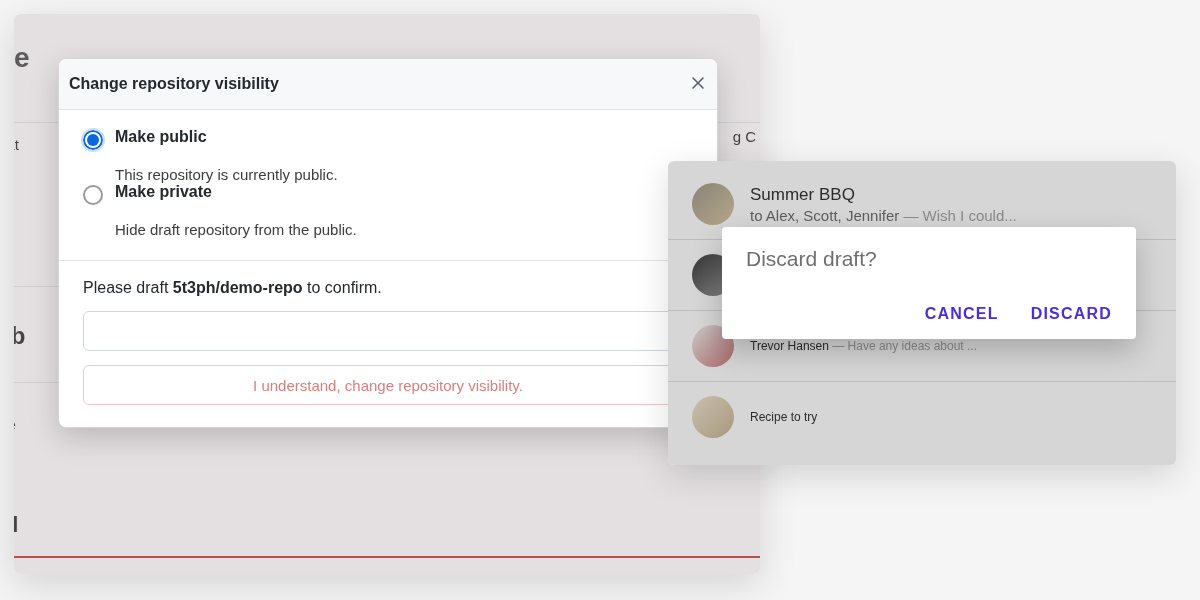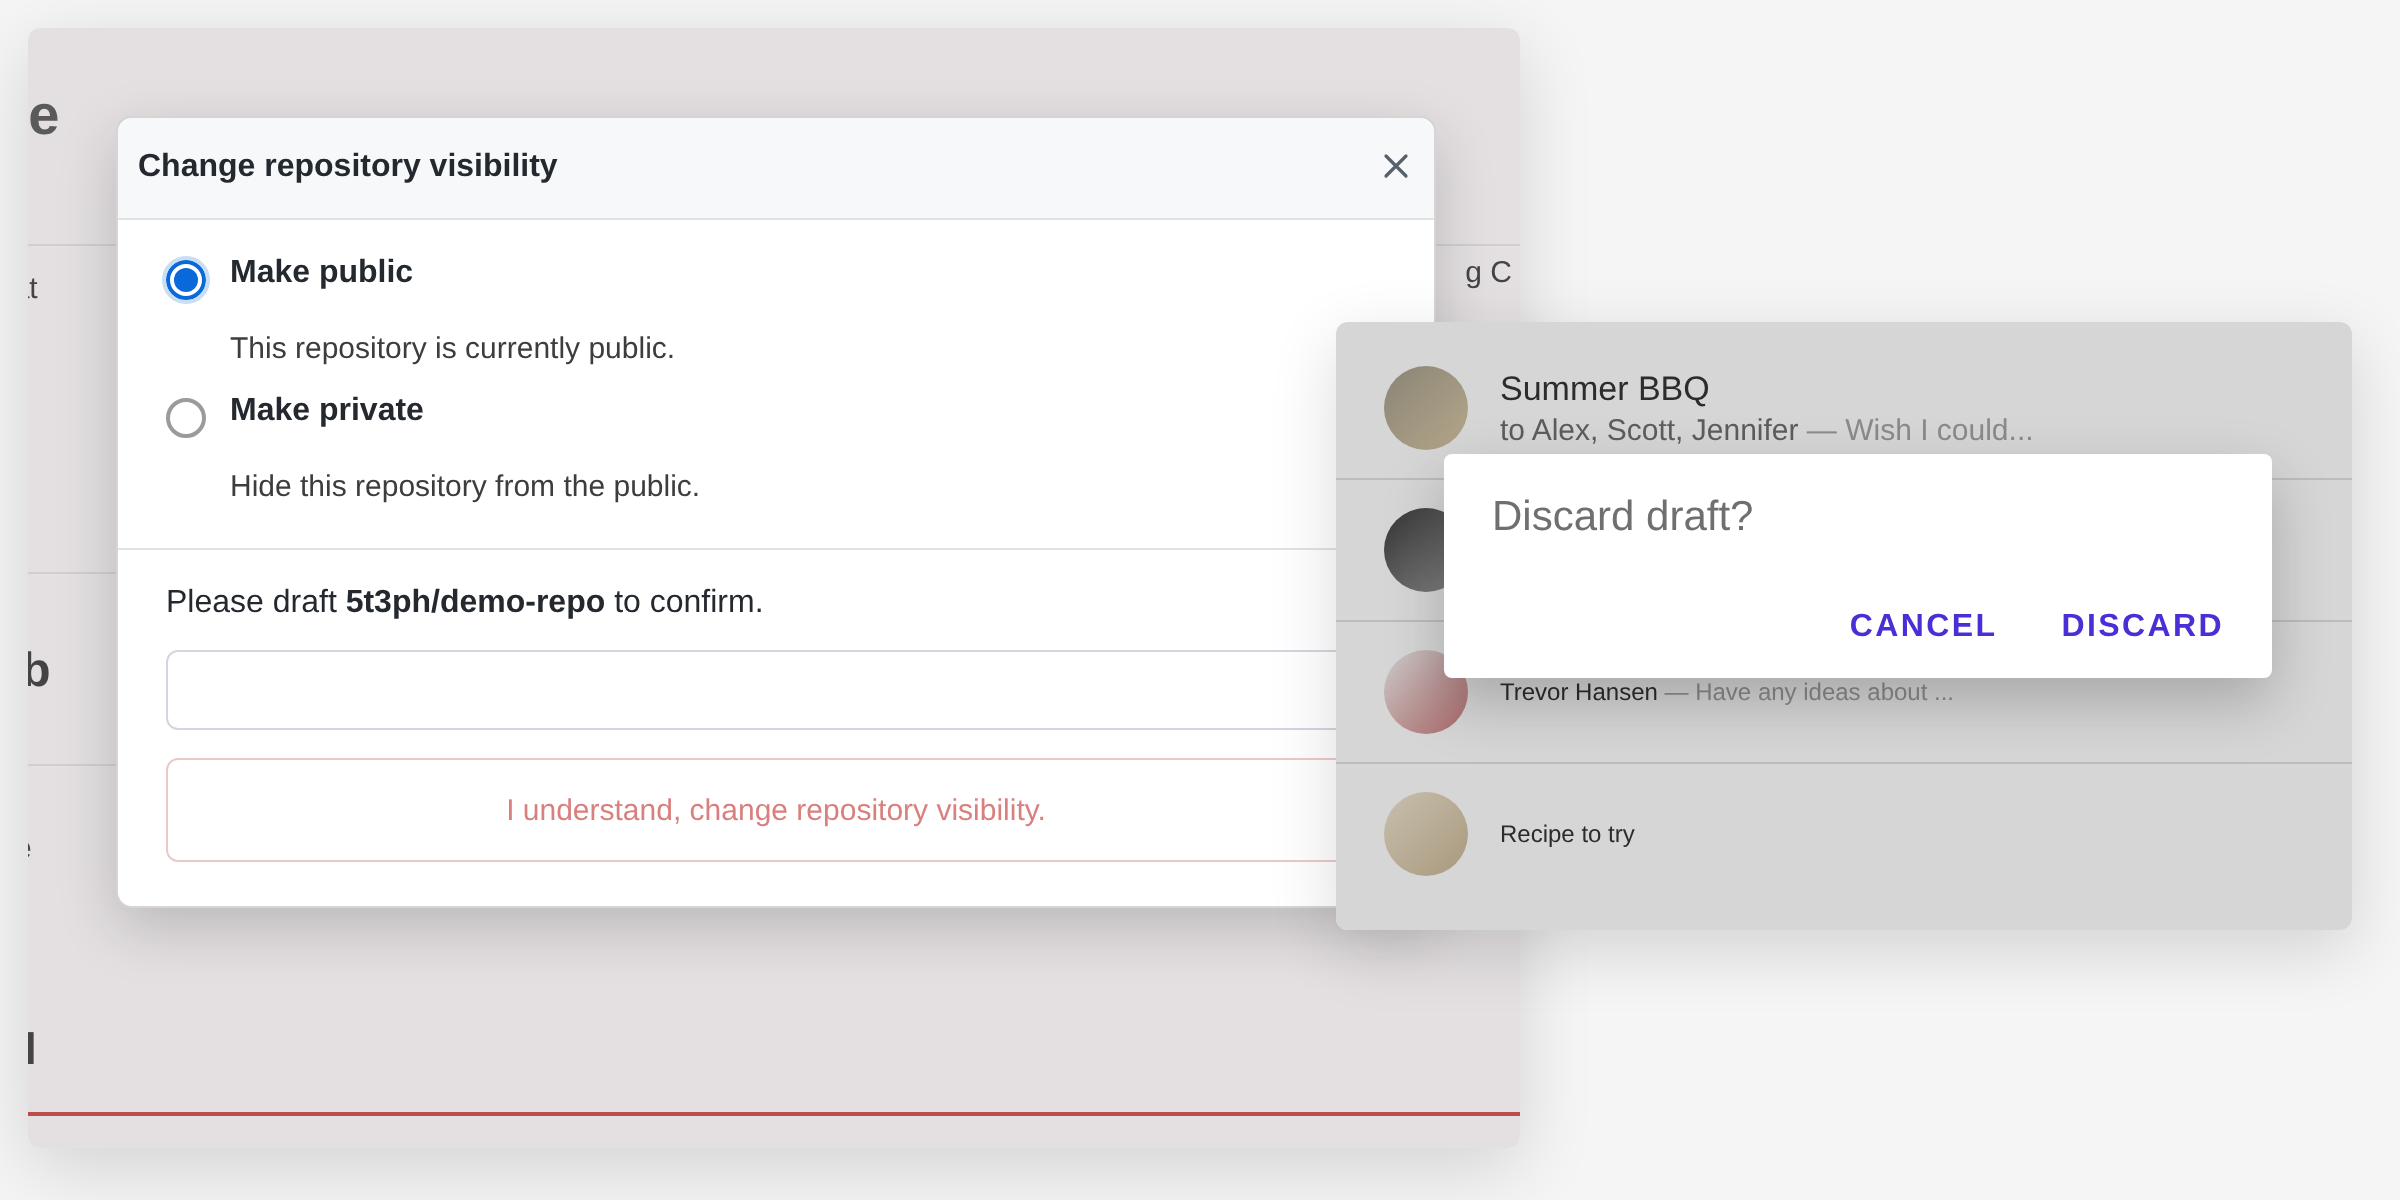--- a/index.html
+++ b/index.html
@@ -91,21 +91,21 @@
     }
     .gh-warning-icon {
       color: #b38400;
     }
     .gh-warning-icon svg { width:20px; height:20px; display:block;}
 
     .gh-body {
       padding: 18px 24px 4px 24px;
       border-bottom: 1px solid #e2e2e2;
     }
-    .gh-radio-group { display:flex; flex-direction:column; gap:14px; padding-bottom:18px; }
+    .gh-radio-group { display:flex; flex-direction:column; padding-bottom:18px; }
     .gh-radio-row {
       display: flex; gap: 12px; align-items: flex-start; cursor:pointer;
     }
     .gh-radio {
       flex:0 0 auto; width:20px; height:20px; border-radius:50%;
       border:2px solid #9b9b9b; margin-top:2px; position:relative;
       background:#fff;
     }
     .gh-radio.selected { border-color:#0969da; }
     .gh-radio.selected::after {
@@ -124,21 +124,21 @@
       padding: 18px 24px 22px 24px;
     }
     .gh-confirm-text { font-size:16px; color:#24292f; margin-bottom:14px; }
     .gh-confirm-text strong { font-weight:700; }
     .gh-input {
       width:100%; height:40px; border:1px solid #d0d7de;
       border-radius:6px; padding:8px 12px; font-size:15px;
       background:#fff;
     }
     .gh-submit {
-      margin-top:14px; width:100%; height:52px;
+      margin-top:14px; width:100%; height:40px;
       border:1px solid #ecc9c9; border-radius:6px;
       background:#fff; color:#d9807e; font-size:15px;
       font-weight:500; cursor:pointer;
     }
 
     
     .md-panel {
       position: absolute;
       left: 668px; top: 161px;
       width: 508px; height: 304px;
@@ -225,21 +225,21 @@
           <span class="gh-radio-labels">
             <span class="gh-radio-title">Make public</span>
             <span class="gh-radio-desc">This repository is currently public.</span>
           </span>
         </label>
 
         <label class="gh-radio-row">
           <span class="gh-radio"></span>
           <span class="gh-radio-labels">
             <span class="gh-radio-title">Make private</span>
-            <span class="gh-radio-desc">Hide this repository from the public.</span>
+            <span class="gh-radio-desc">Hide draft repository from the public.</span>
           </span>
         </label>
 
       </div>
     </div>
 
     <div class="gh-confirm">
       <div class="gh-confirm-text">
         <span>Please draft </span><strong>5t3ph/demo-repo</strong><span> to confirm.</span>
       </div>

